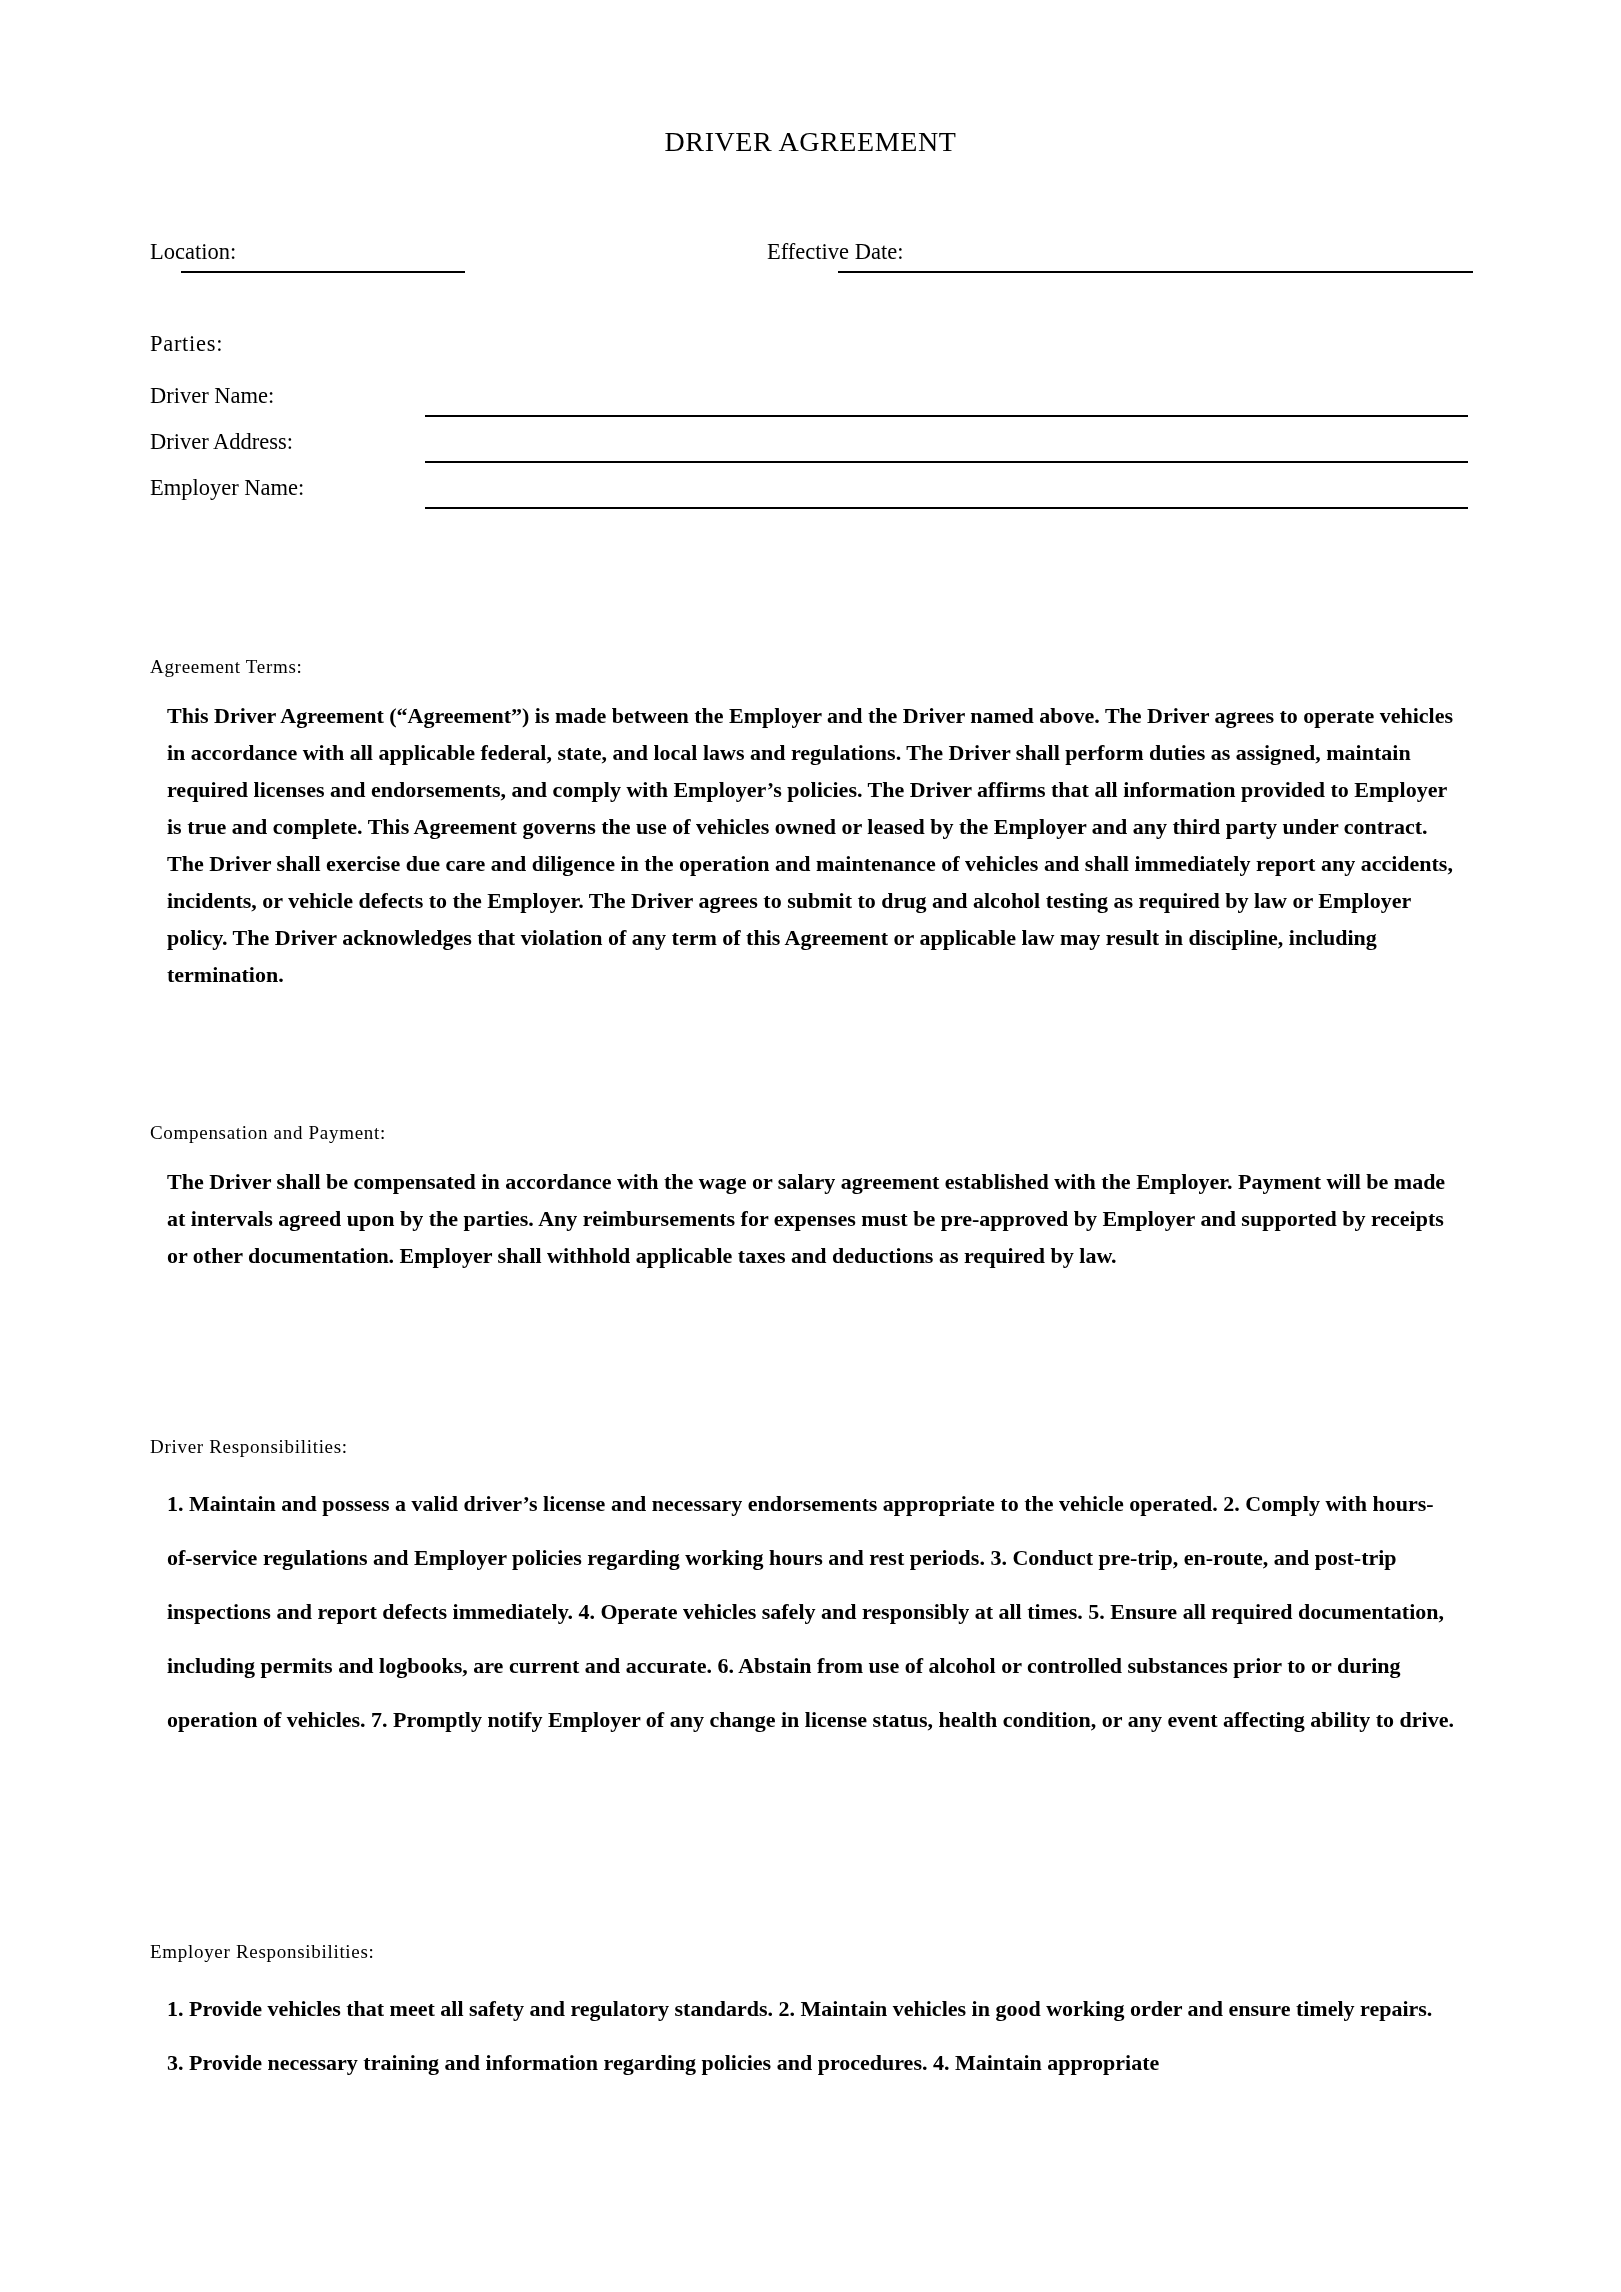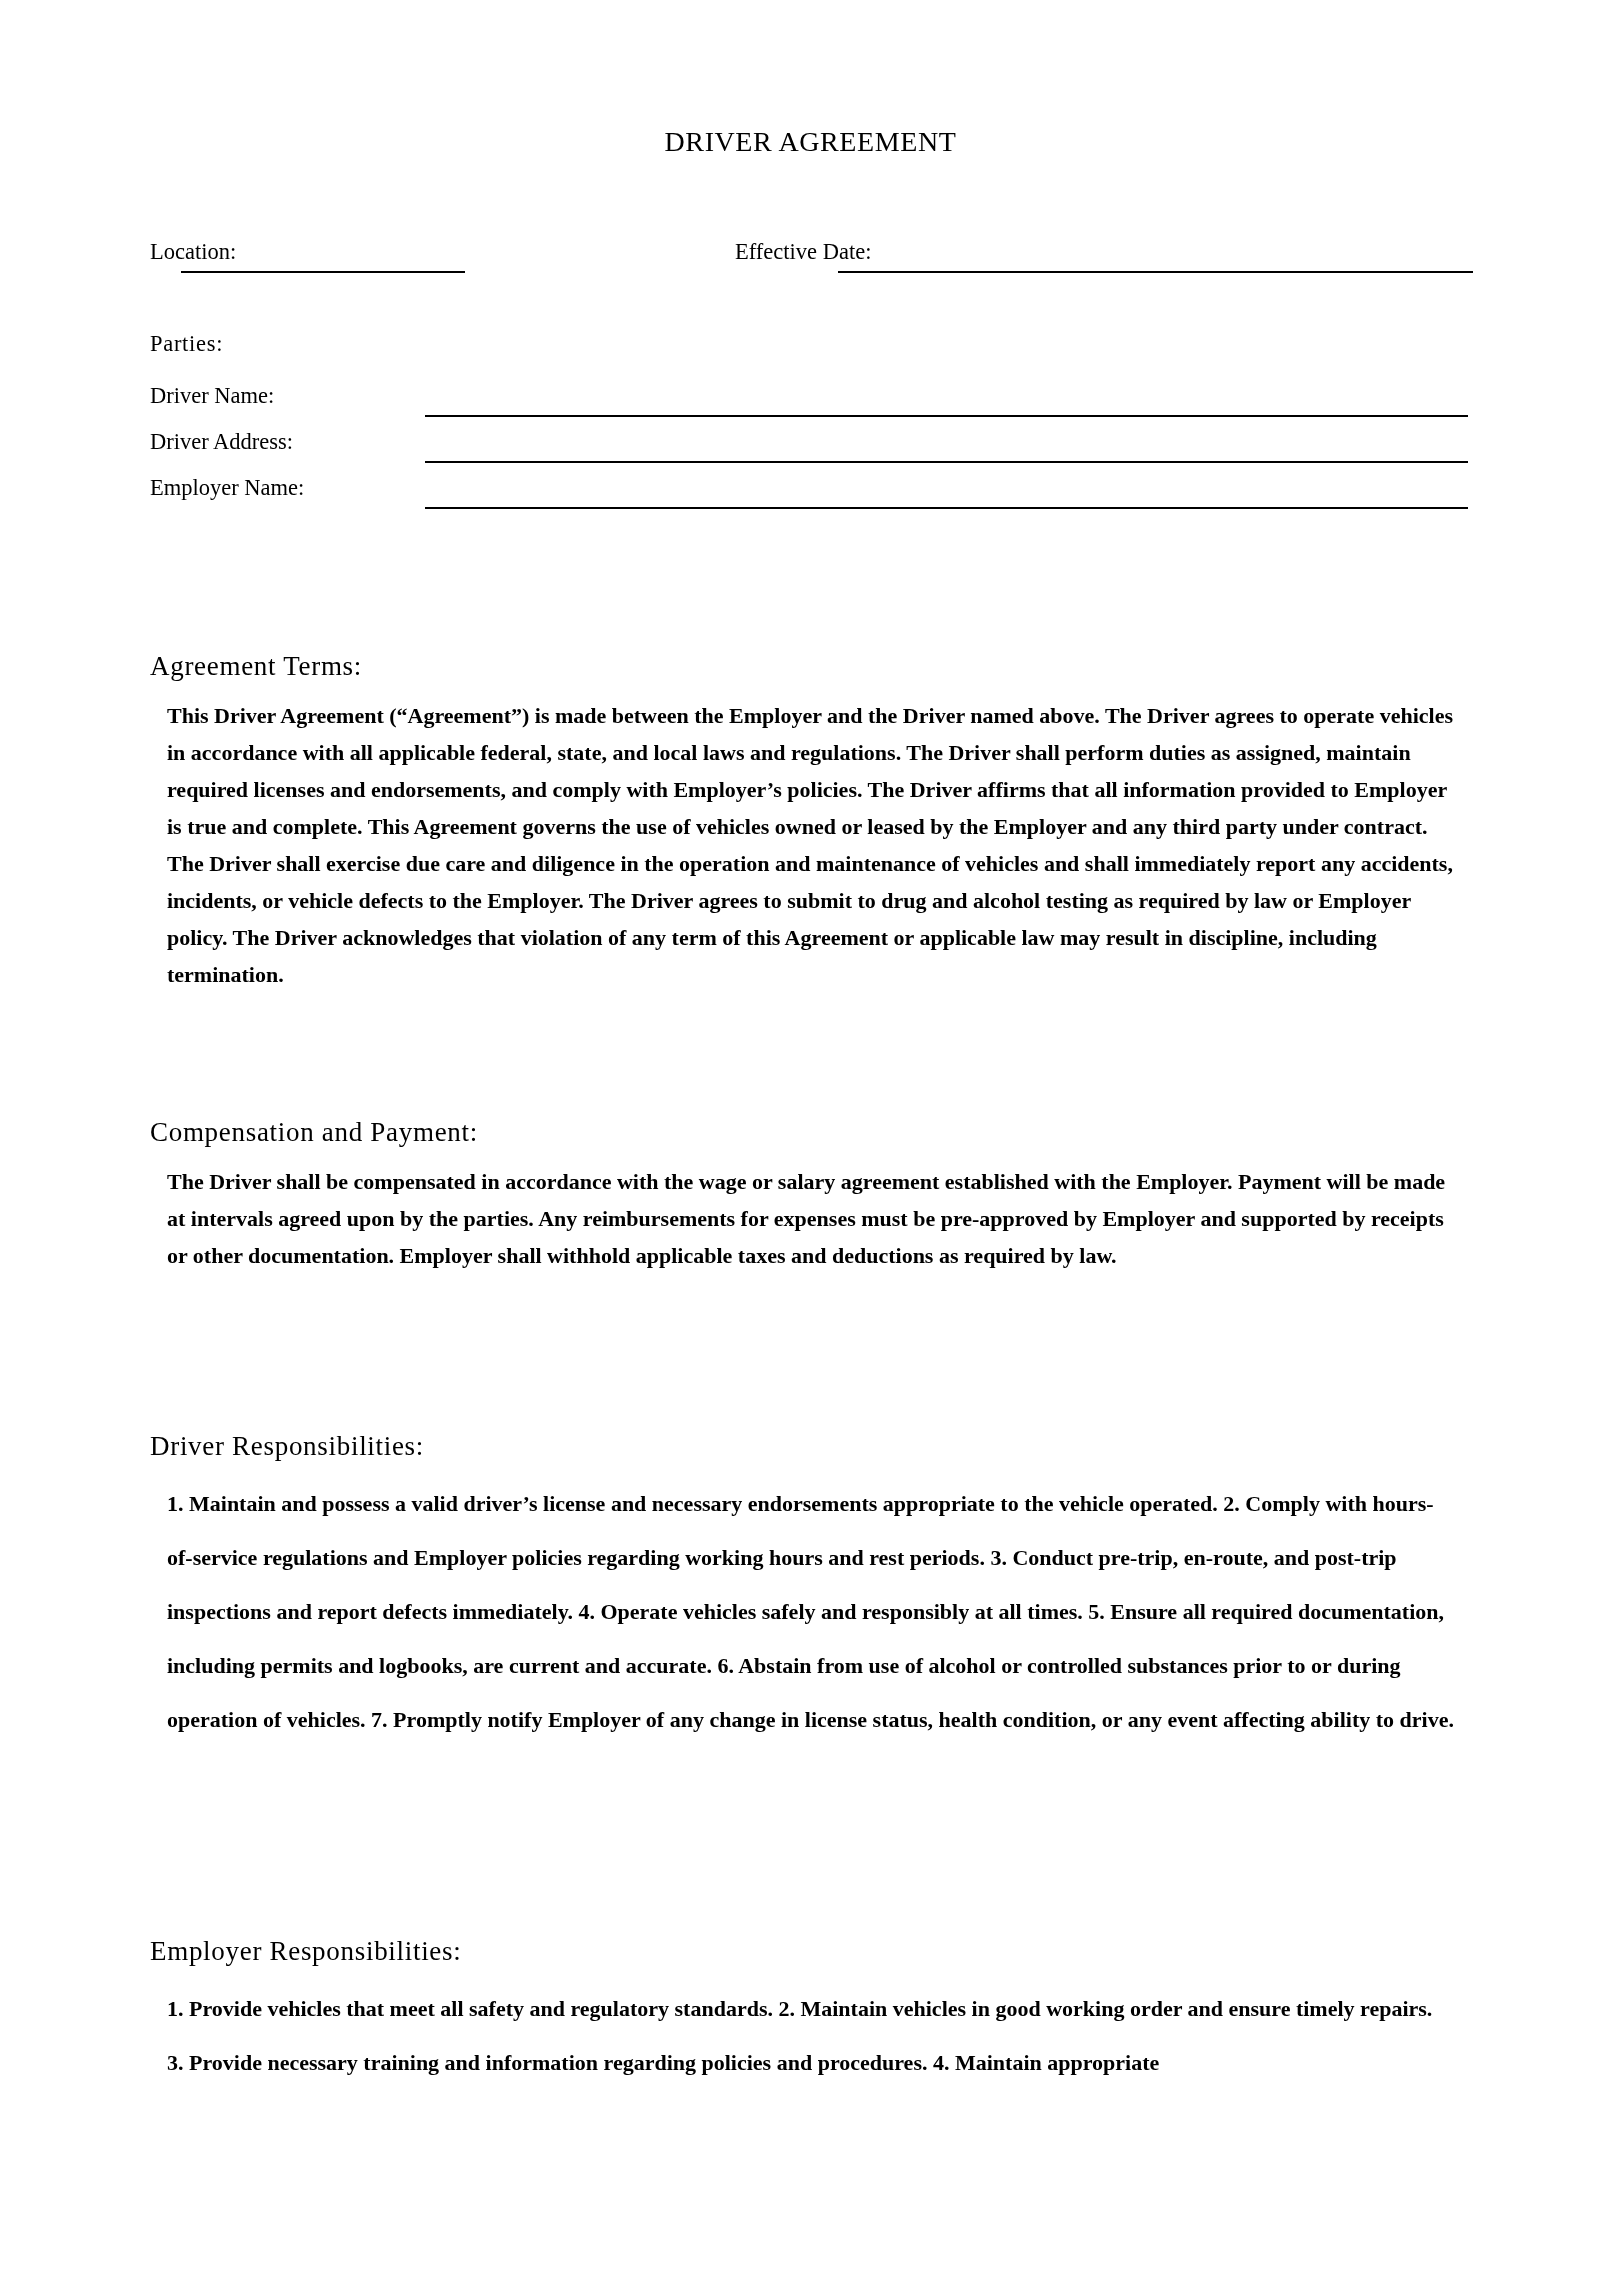--- a/index.html
+++ b/index.html
@@ -43,21 +43,21 @@
     height: 37px;
   }
   .hdr-label {
     position: absolute;
     top: 0;
     font-size: 22.5px;
     line-height: 27.4px;
     white-space: pre;
   }
   .hdr-label.location { left: 0px; }
-  .hdr-label.effective { left: 585px; }
+  .hdr-label.effective { left: 617px; }
   .hdr-rule {
     position: absolute;
     top: 33px;
     height: 0;
     border-bottom: 2.9px solid #000000;
   }
   .hdr-rule.location-rule { left: 31px; width: 284px; }
   .hdr-rule.effective-rule { left: 688px; width: 635px; }
 
   
@@ -98,21 +98,21 @@
   .field-rule.indent-a { left: 275px; width: 1043px; }
   .field-rule.indent-b { left: 431px; width: 887px; }
 
   
   .section {
     position: absolute;
     left: 150px;
     width: 1321px;
   }
   .section-heading {
-    font-size: 27px;
+    font-size: 19px;
     line-height: 27.4px;
     letter-spacing: 0.7px;
     margin: 0 0 15.7px 0;
     white-space: pre;
   }
   .section-body {
     font-size: 22px;
     line-height: 37px;
     margin: 17px;
     text-align: left;

